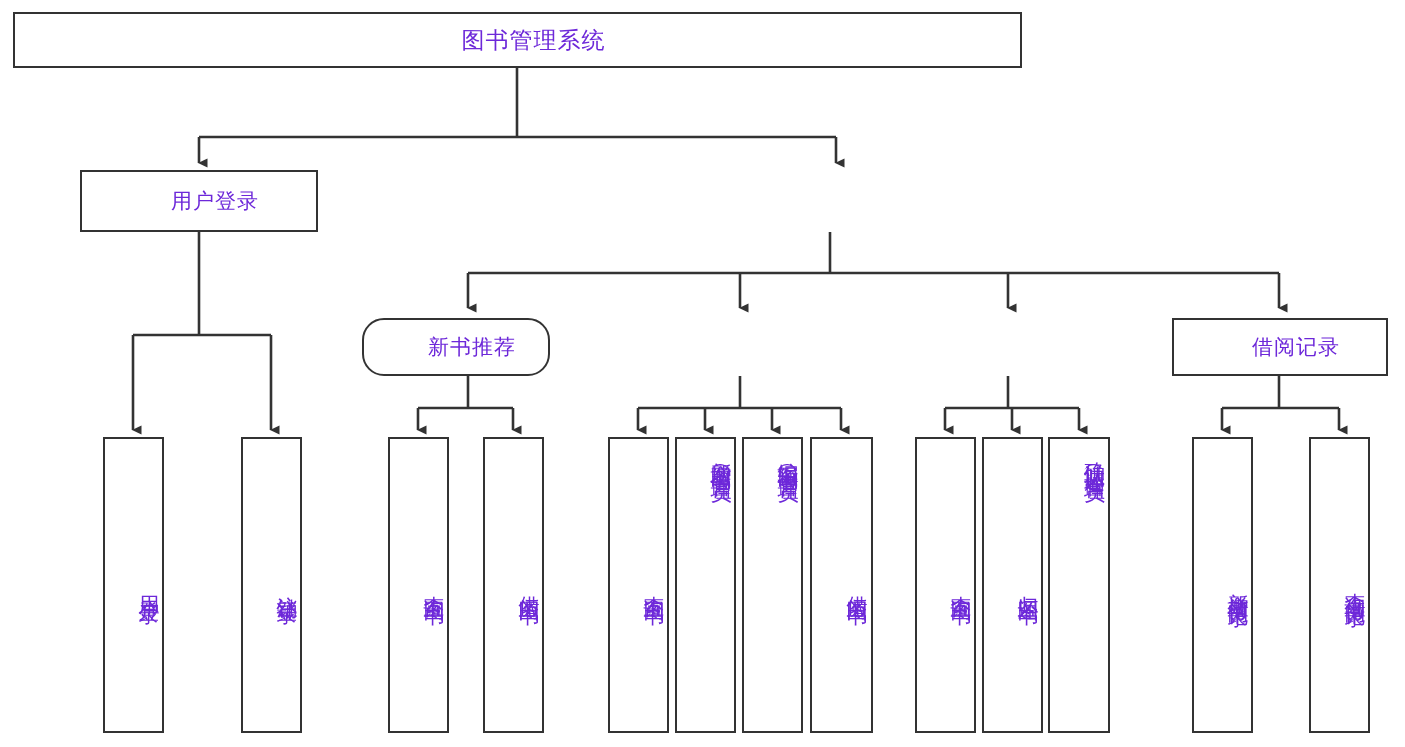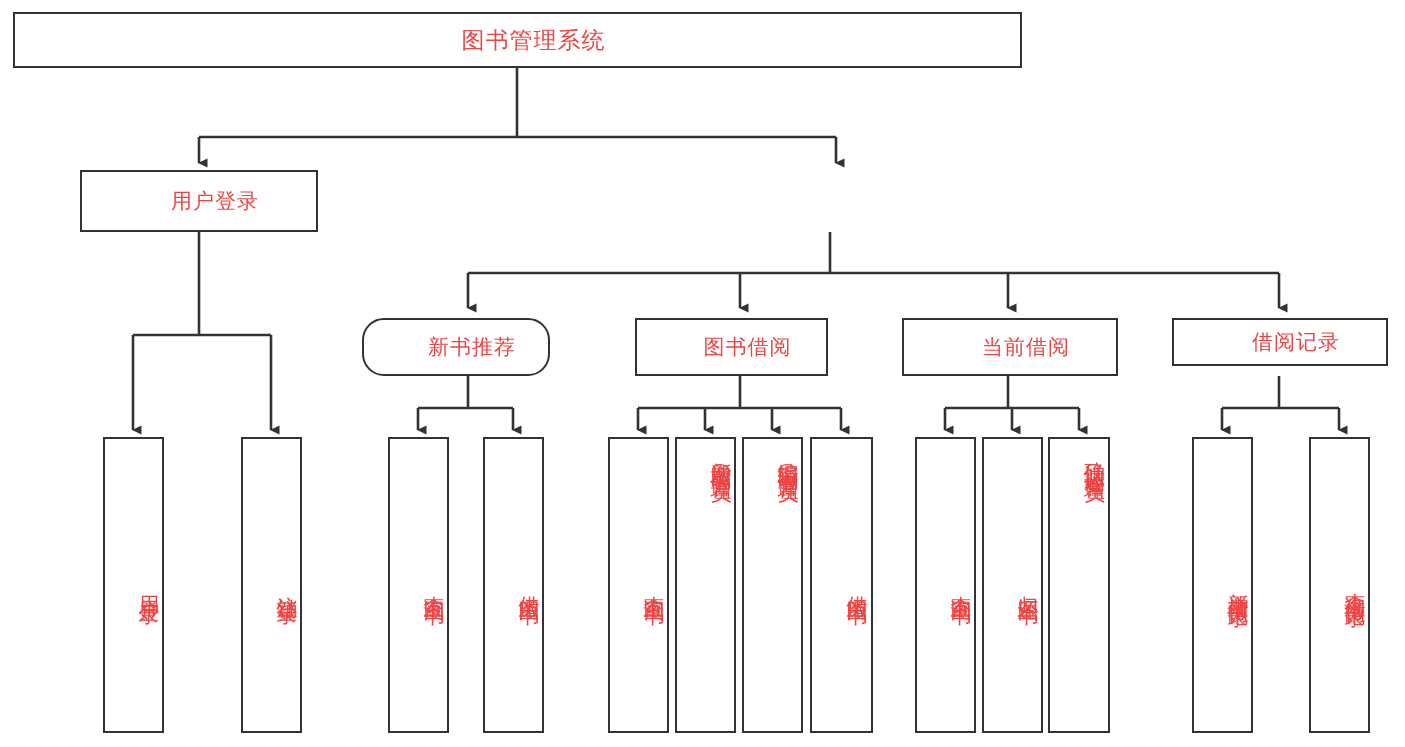--- a/index.html
+++ b/index.html
@@ -24,21 +24,21 @@
     pointer-events: none;
   }
   .node {
     position: absolute;
     box-sizing: border-box;
     border: 2px solid #333333;
     background: #ffffff;
     display: flex;
     align-items: center;
     justify-content: center;
-    color: #ef4444;
+    color: #6d28d9;
     padding-left: 32px;
   }
   .node.root-node {
     font-size: 23px;
     letter-spacing: 1px;
   }
   .node.branch-node {
     font-size: 21px;
     letter-spacing: 1px;
   }
@@ -134,29 +134,23 @@
 
   <div class="node branch-node" style="left:80px; top:170px; width:238px; height:62px;">
     <span>用户登录</span>
   </div>
 
 
   <div class="node branch-node" style="left:362px; top:318px; width:188px; height:58px;border-radius:22px;">
     <span>新书推荐</span>
   </div>
 
-  <div class="node branch-node" style="left:635px; top:318px; width:193px; height:58px;">
-    <span>图书借阅</span>
-  </div>
-
-  <div class="node branch-node" style="left:902px; top:318px; width:216px; height:58px;">
-    <span>当前借阅</span>
-  </div>
-
-  <div class="node branch-node" style="left:1172px; top:318px; width:216px; height:48px;text-align:center;">
+
+
+  <div class="node branch-node" style="left:1172px; top:318px; width:216px; height:58px;text-align:center;">
     <span>借阅记录</span>
   </div>
 
   <div class="node leaf-node align-mid" style="left:103px; top:437px; width:61px; height:296px;">
     <span class="leaf-text">用户登录</span>
   </div>
 
   <div class="node leaf-node align-mid" style="left:241px; top:437px; width:61px; height:296px;">
     <span class="leaf-text">注销登录</span>
   </div>

